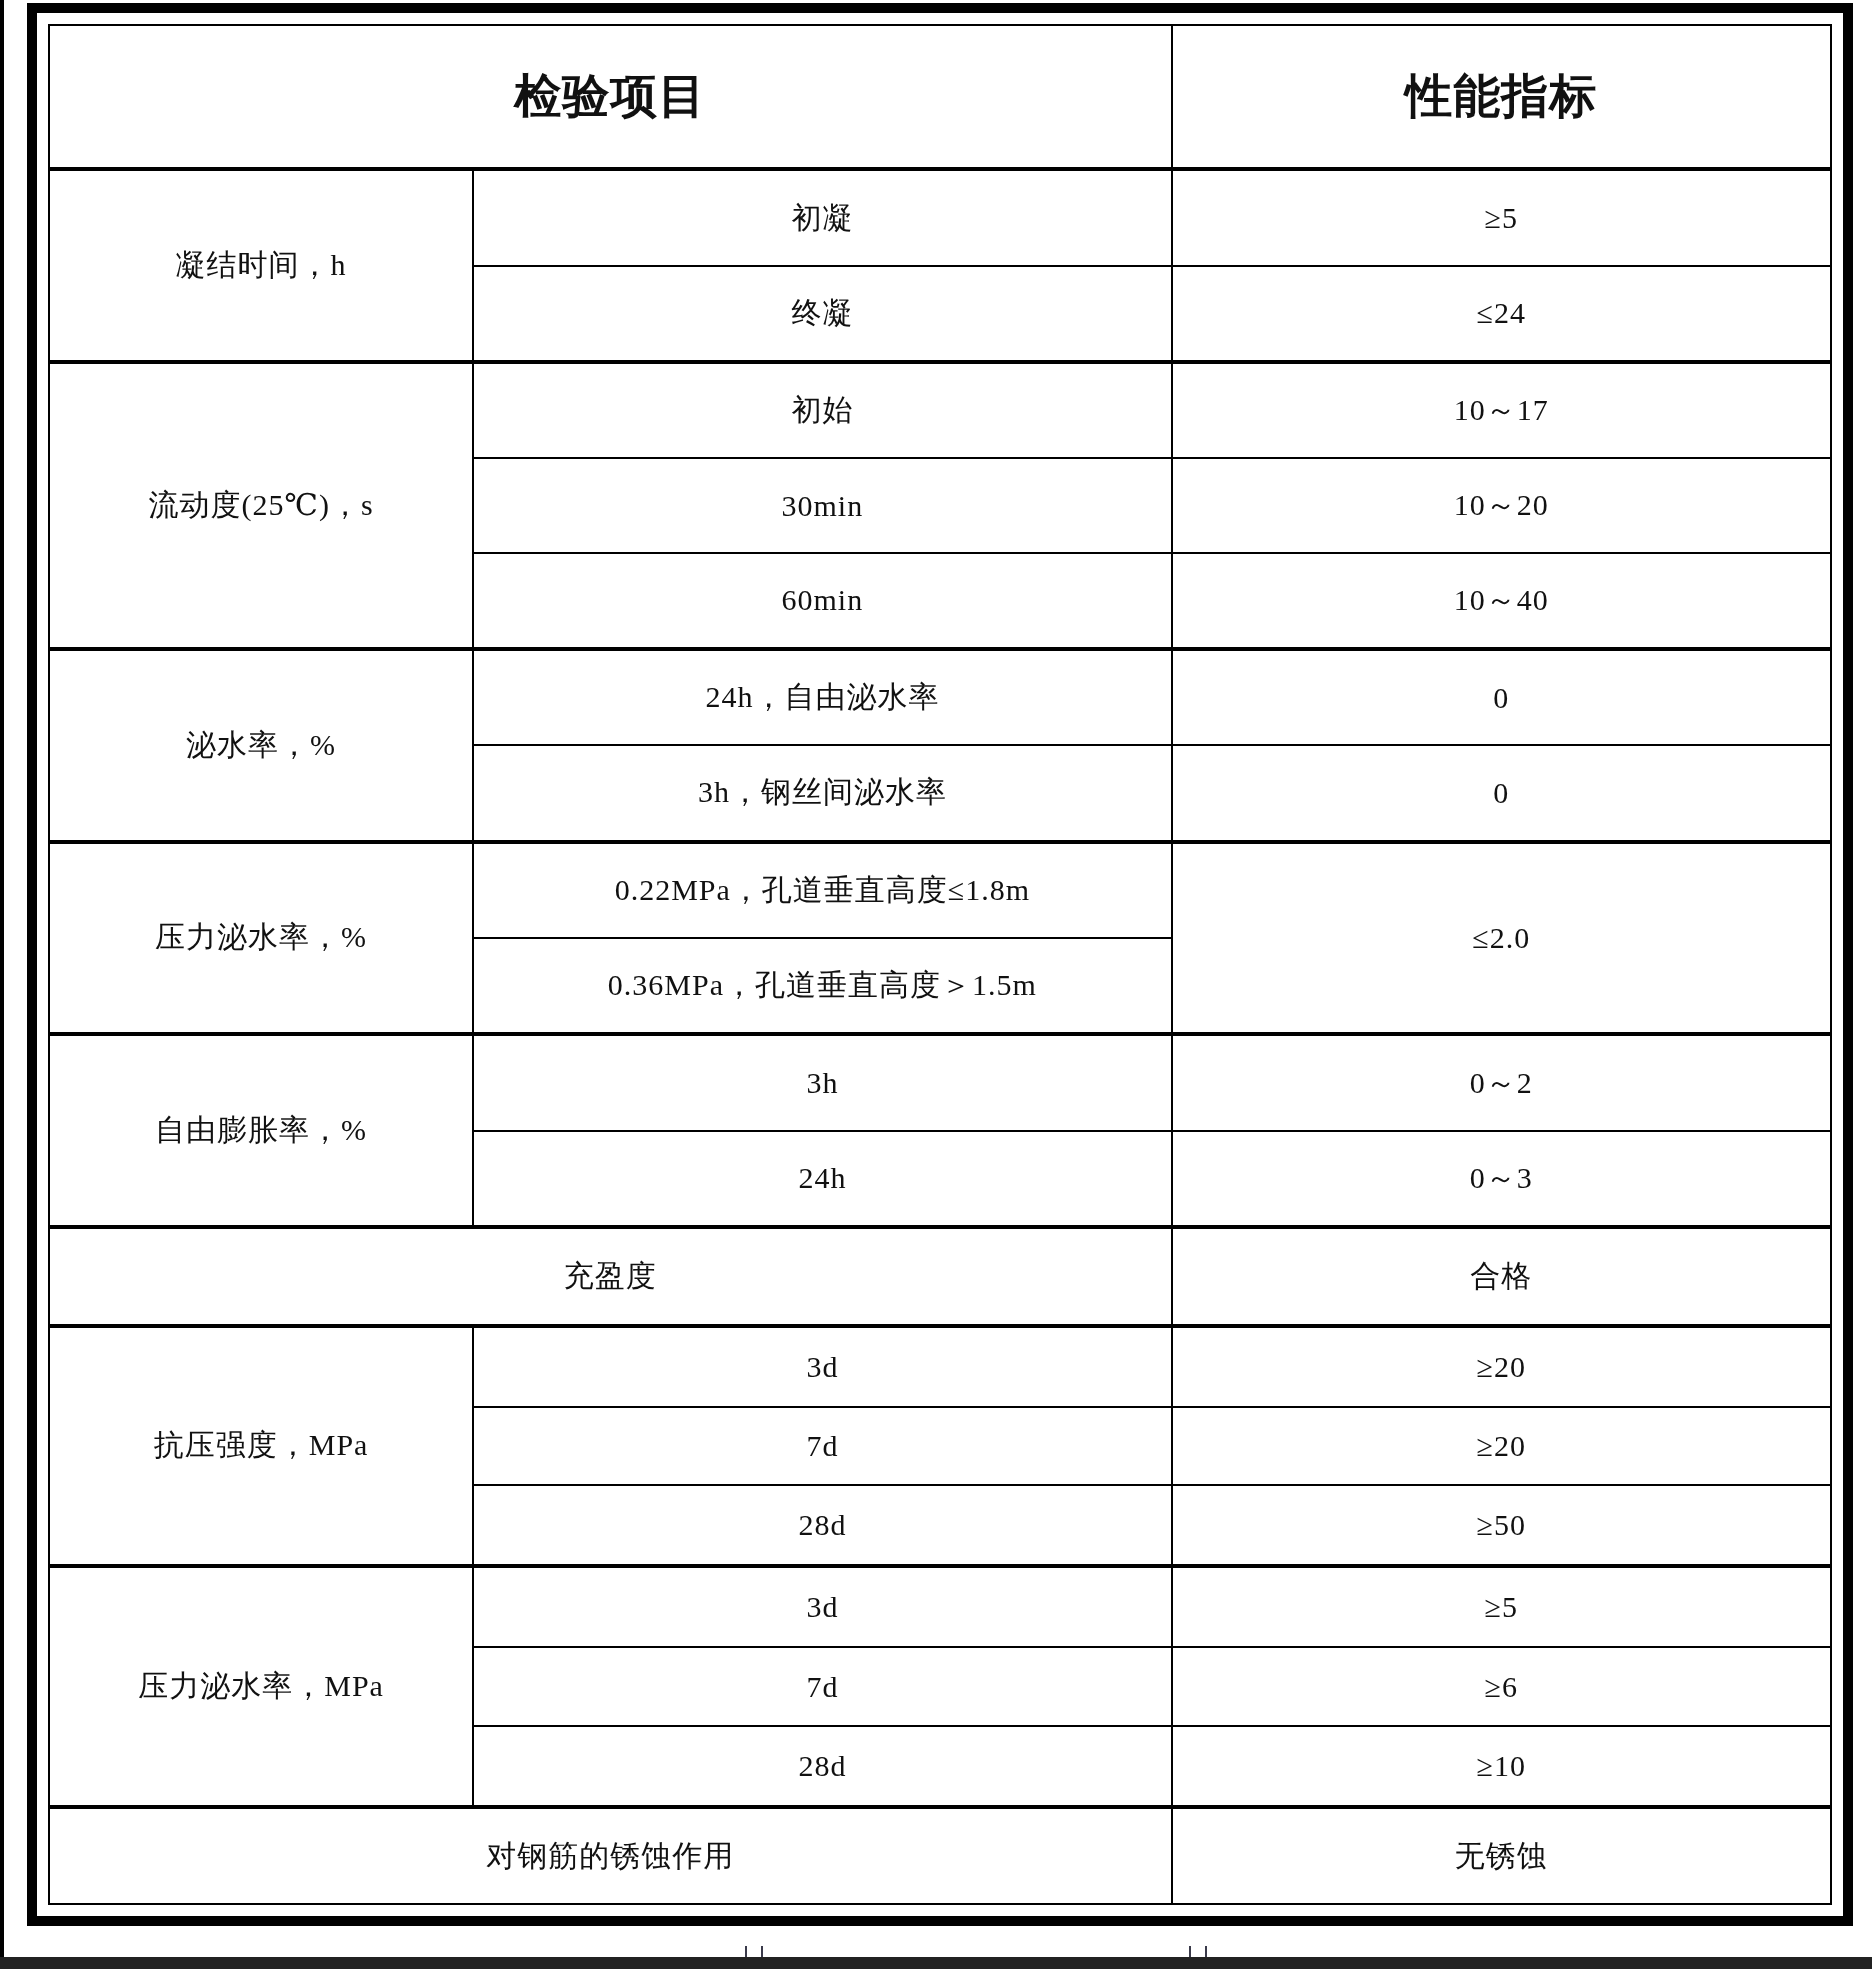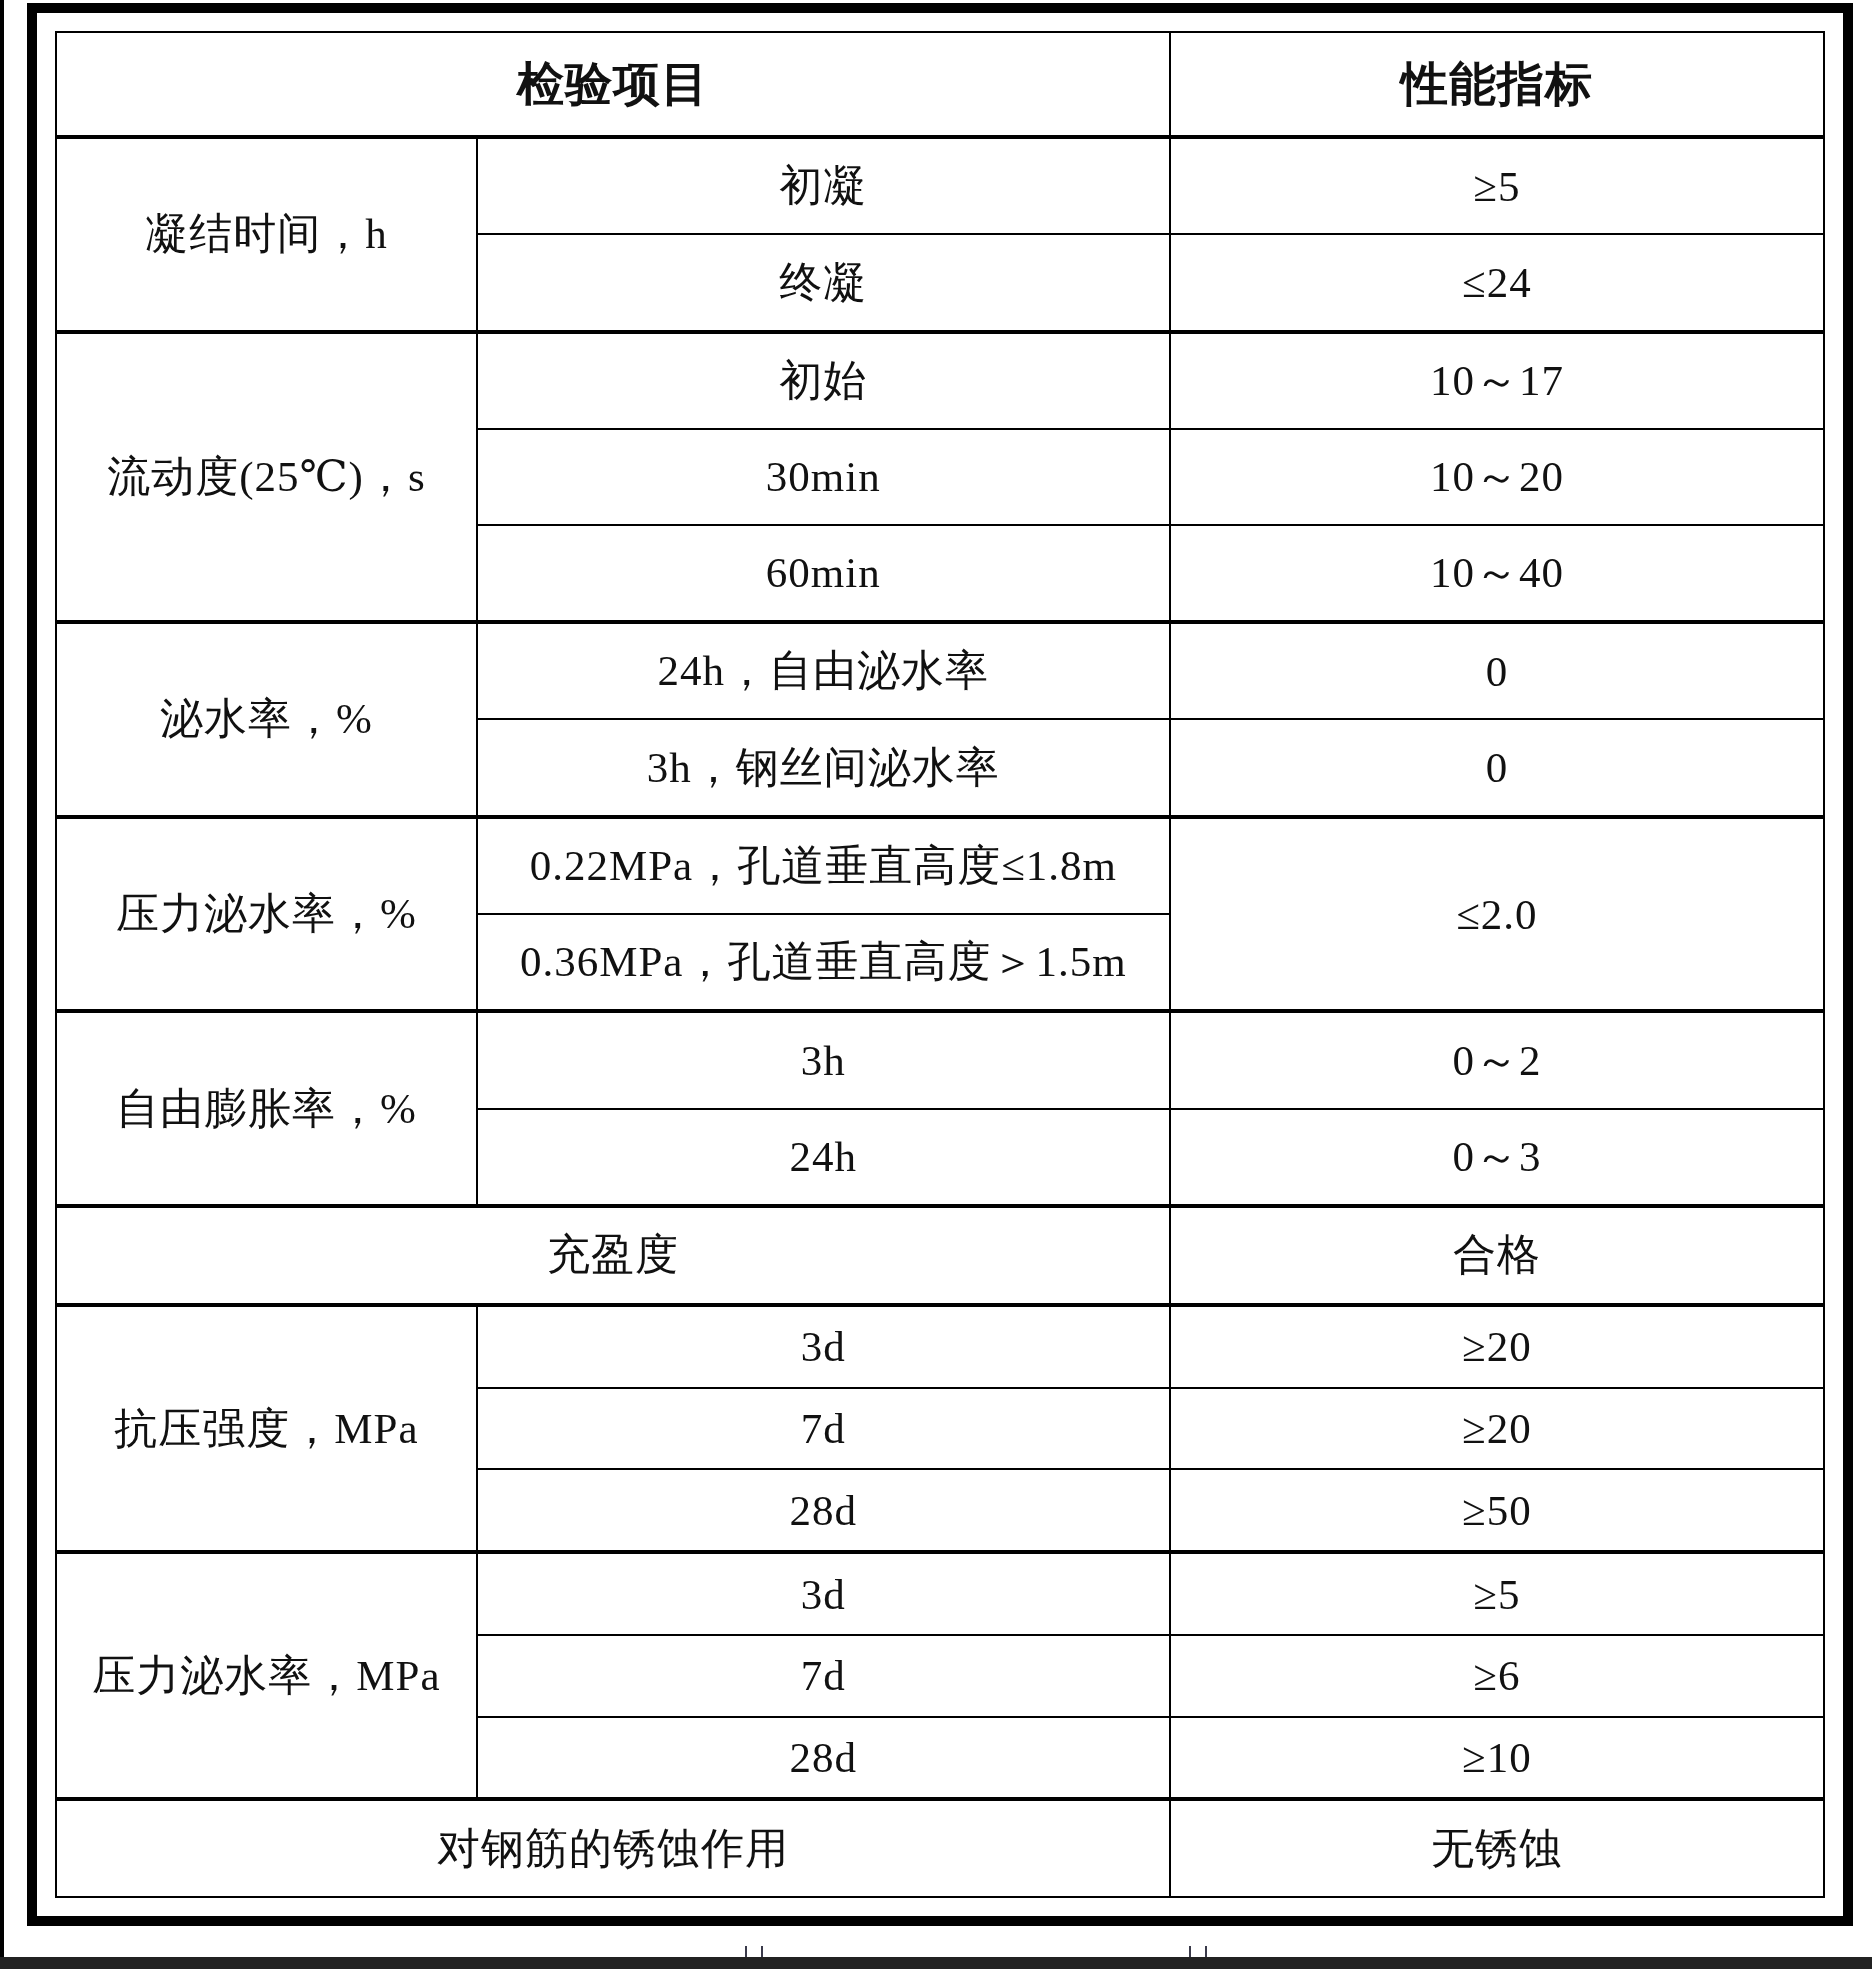--- a/index.html
+++ b/index.html
@@ -5,29 +5,29 @@
   html,body{margin:0;padding:0;}
   body{
     width:1872px;height:1969px;position:relative;overflow:hidden;
     background:#ffffff;color:#111111;
     font-family:"Liberation Serif","DejaVu Serif",serif;
   }
   .left-edge-line{position:absolute;left:0;top:0;width:3.9px;height:1969px;background:#000;}
   .bottom-bar{position:absolute;left:0;top:1957px;width:1872px;height:11.7px;background:#222;}
   .table-frame{
     position:absolute;left:27px;top:2.9px;width:1826px;height:1923px;
-    box-sizing:border-box;border:10.7px solid #000;padding:18px;background:#fff;
+    box-sizing:border-box;border:10.7px solid #000;padding:11px;background:#fff;
   }
   table.spec{
     width:100%;height:100%;border-collapse:collapse;table-layout:fixed;
     border:2px solid #000;
   }
   .spec th,.spec td{
     border:2.9px solid #000;text-align:center;vertical-align:middle;
-    font-size:43px;padding:0;letter-spacing:1px;overflow:hidden;
+    font-size:30px;padding:0;letter-spacing:1px;overflow:hidden;
   }
   .spec th{font-size:47px;font-weight:bold;}
   tr.sec>td,tr.sec>th{border-top:4.9px solid #000;}
   .wavy{
     text-decoration-style:wavy;
     text-decoration-color:#ff2020;text-decoration-thickness:2.9px;
     text-underline-offset:7.8px;
   }
   .artifact{position:absolute;width:13.7px;height:10.7px;border-left:2.9px solid #3a3a4a;border-right:2.9px solid #3a3a4a;}
   .a1{left:745px;top:1946px;}

